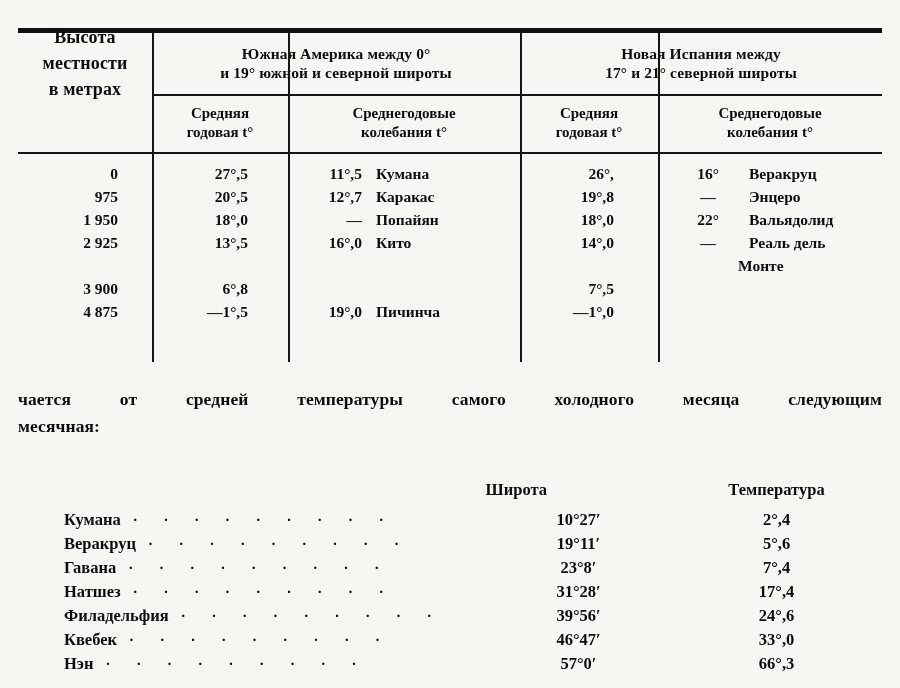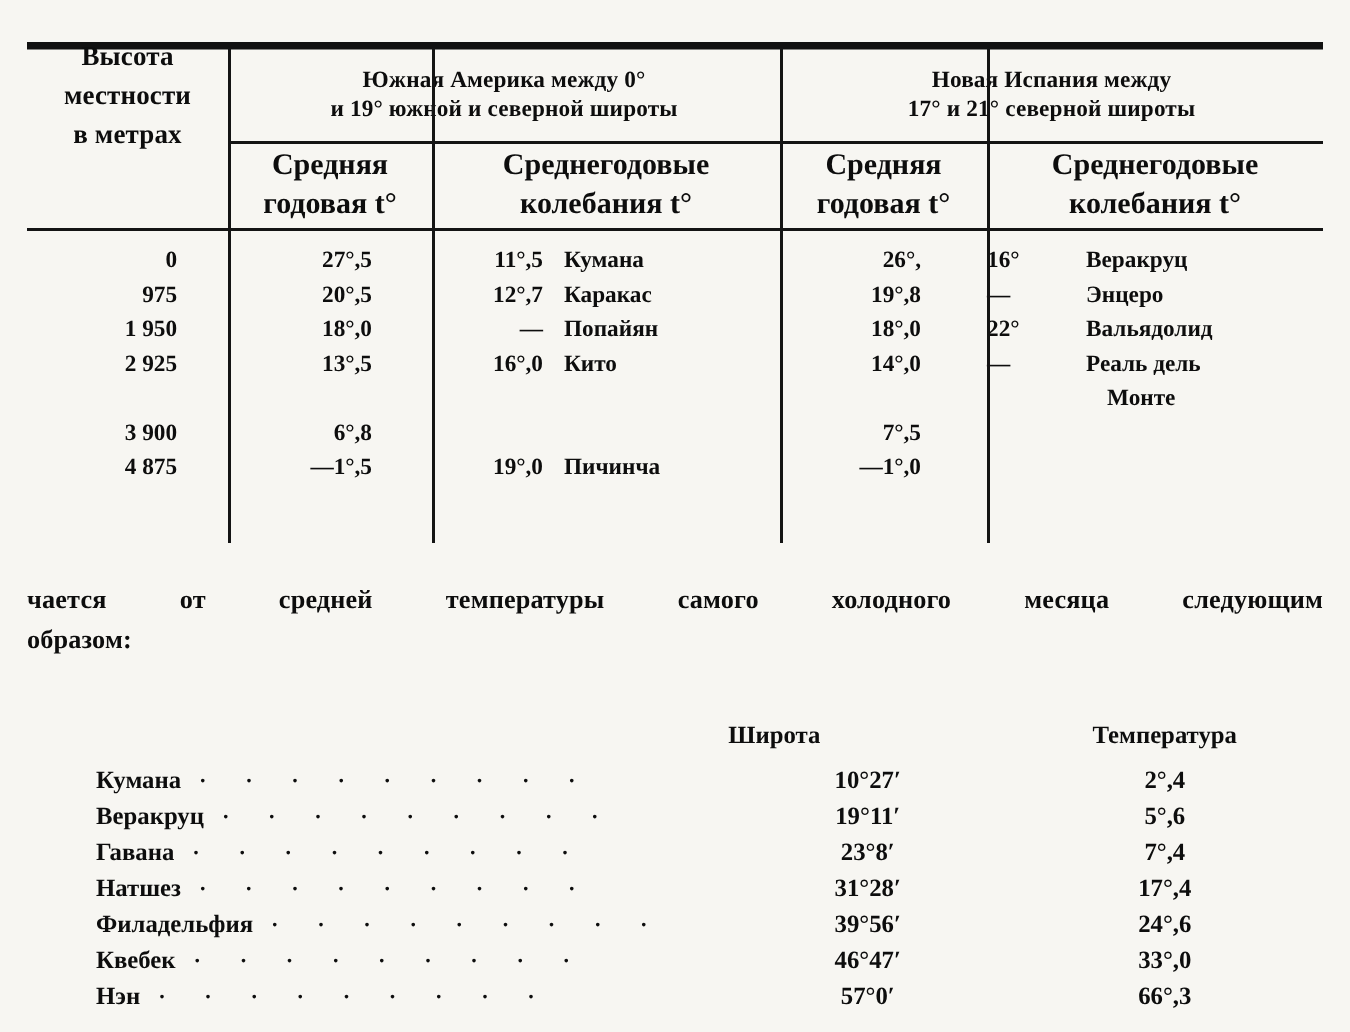--- a/index.html
+++ b/index.html
@@ -18,21 +18,21 @@
   .rule-top{height:4px;background:#111;width:864px;
     box-shadow:0 1px 0 #111;}
   .tbl{position:relative;width:864px;}
 
   .hdr-row{display:flex;height:62px;}
   .hdr-cell{display:flex;align-items:center;justify-content:center;
     text-align:center;font-weight:700;font-size:15.5px;line-height:1.25;
     padding:0 4px;box-sizing:border-box;letter-spacing:.1px;}
   .sub-row{display:flex;height:58px;}
   .sub-cell{display:flex;align-items:center;justify-content:center;
-    text-align:center;font-weight:700;font-size:20px;line-height:1.3;
+    text-align:center;font-weight:700;font-size:15px;line-height:1.3;
     padding:0 4px;box-sizing:border-box;}
 
   .c1{width:134px;}
   .c2{width:136px;}
   .c3{width:232px;}
   .c4{width:138px;}
   .c5{width:224px;}
 
   
   .vline{position:absolute;width:2px;background:#141414;}
@@ -46,21 +46,21 @@
   .dcol{box-sizing:border-box;}
   .drow{height:23px;line-height:23px;font-weight:700;font-size:15.5px;white-space:nowrap;}
   .drow.gap{}
   .drow.blank{color:transparent;}
   .num-r{text-align:right;padding-right:34px;}
   .num-r2{text-align:right;padding-right:40px;}
   .num-r3{text-align:right;padding-right:44px;font-family:Liberation Serif, serif;}
   .pair{display:flex;}
   .pair .v{width:74px;text-align:right;}
   .pair .n{padding-left:14px;text-align:left;}
-  .pair5 .v{width:50px;text-align:left;}
+  .pair5 .v{width:50px;text-align:center;padding-left:25px;}
   .pair5 .n{padding-left:16px;text-align:left;}
   .cont-line{padding-left:80px;}
 
   
   .para{position:absolute;left:18px;top:386px;width:864px;
     font-size:17.5px;font-weight:700;line-height:1.55;
     text-align:justify;letter-spacing:.1px;}
   .para .l1{display:block;text-indent:52px;
     text-align:justify;text-align-last:justify;}
   .para .l2{display:block;text-align:justify;text-align-last:justify;}
@@ -233,21 +233,21 @@
           <div class="vline" style="left: 502px; top: 0px; height: 330px;"></div>
           <div class="vline" style="left: 640px; top: 0px; height: 330px;"></div>
           <div class="hline" style="left: 134px; top: 62px; width: 730px;"></div>
           <div class="hline" style="left: 0px; top: 120px; width: 864px;"></div>
         </div>
     </div>
   </div>
 
   <div class="para">
     <span class="l2">чается от средней температуры самого холодного месяца следующим</span>
-    <span class="l3">образом:</span>
+    <span class="l3">месячная:</span>
   </div>
 
   <div class="list">
     <div class="list-head">
       <div class="lh-city"></div>
       <div class="lh-lat">Широта</div>
       <div class="lh-temp">Температура</div>
     </div>
     <div id="list-rows">
         <div class="lrow">

